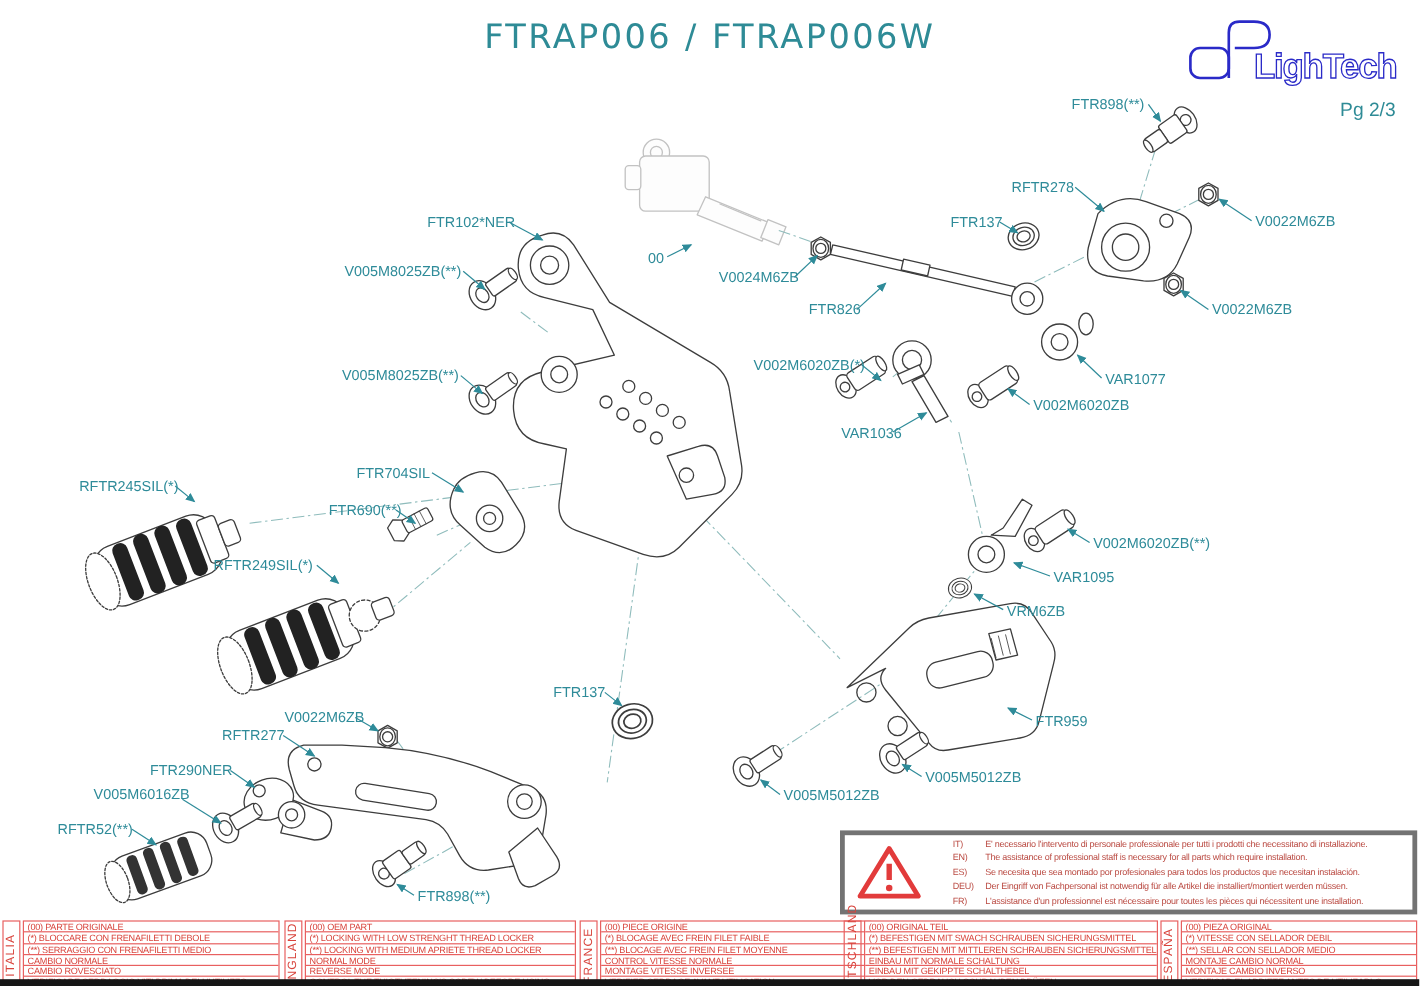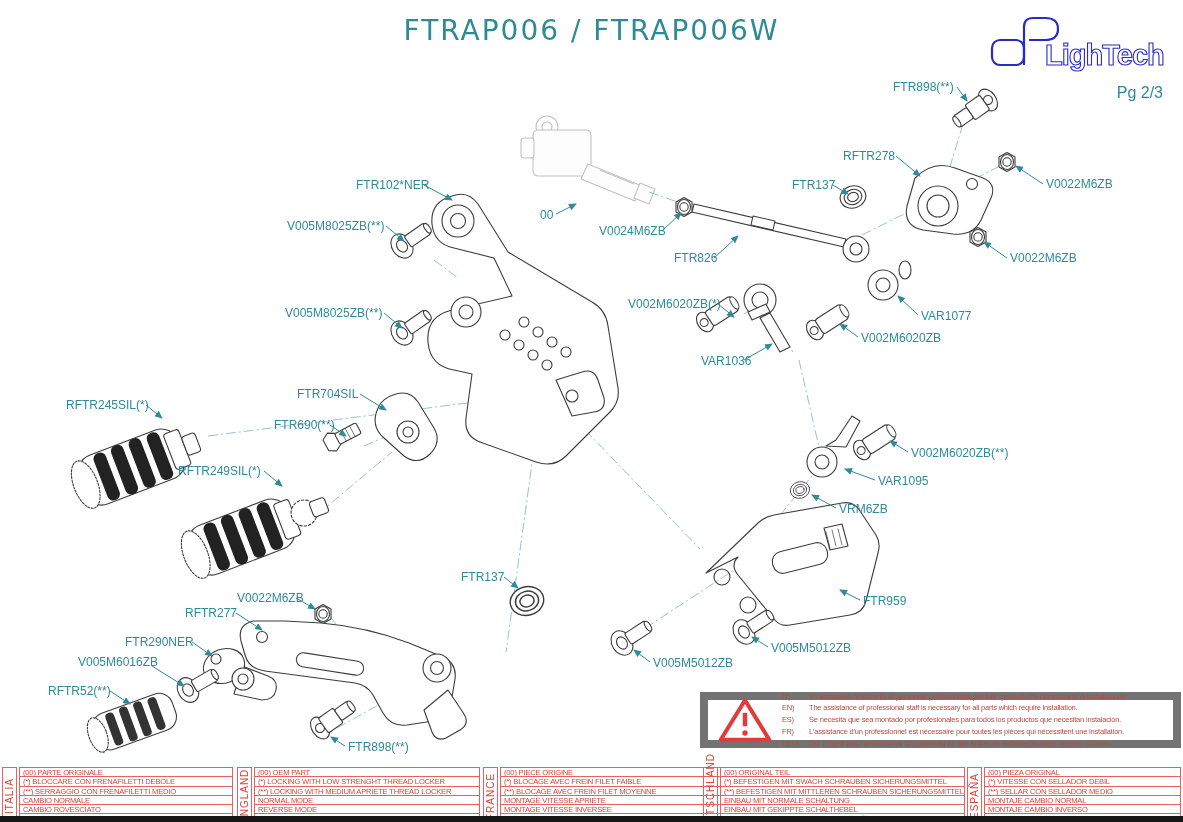--- a/index.html
+++ b/index.html
@@ -11,23 +11,23 @@
   .pagenum{position:absolute;top:84px;right:20px;font-size:16px;color:#2E8B96;}
   .logo{position:absolute;top:12px;right:14px;width:180px;height:62px;}
   .diagram-svg{position:absolute;top:0;left:0;}
   .parts{stroke:#3d3d3d;stroke-width:1.1;fill:none;stroke-linejoin:round;stroke-linecap:round;}
   .gray{stroke:#c2c2c2;}
   .axes{stroke:#8FBCBC;stroke-width:0.9;fill:none;}
   .axes path{stroke-dasharray:10 3 2 3;}
   .ld{stroke:#2E8B99;stroke-width:1;fill:none;marker-end:url(#arw);}
   .co{fill:#2E8B99;font:12px "Liberation Sans",sans-serif;}
   
-  .warning{position:absolute;left:700px;top:692px;width:481px;height:56px;
-           border:8px solid #737373;box-sizing:border-box;display:flex;align-items:center;
-           gap:10px;padding:3px 6px 3px 10px;background:#fff;}
+  .warning{position:absolute;left:700px;top:692px;width:481px;height:70px;
+           border:4px solid #737373;box-sizing:border-box;display:flex;align-items:center;
+           gap:26px;padding:3px 6px 3px 10px;background:#fff;}
   .warn-lines{flex:1;}
   .warn-line{display:flex;font-size:7.5px;letter-spacing:-0.2px;line-height:11.8px;
              color:#BA4A42;white-space:nowrap;}
   .warn-prefix{width:27px;flex:none;}
   
   .legend-sec{position:absolute;top:767px;height:58px;display:flex;gap:2px;}
   .legend-lang{width:15px;border:1px solid #E86060;box-sizing:border-box;
                display:flex;align-items:center;justify-content:center;
                writing-mode:vertical-rl;transform:rotate(180deg);
                font-size:10px;color:#D8443C;letter-spacing:1px;}
@@ -347,26 +347,26 @@
       </div>
       <div class="warn-line">
         <span class="warn-prefix">EN)</span>
         <span>The assistance of professional staff is necessary for all parts which require installation.</span>
       </div>
       <div class="warn-line">
         <span class="warn-prefix">ES)</span>
         <span>Se necesita que sea montado por profesionales para todos los productos que necesitan instalación.</span>
       </div>
       <div class="warn-line">
+        <span class="warn-prefix">DEU)</span>
+        <span>Der Eingriff von Fachpersonal ist notwendig  für alle Artikel die installiert/montiert werden müssen.</span>
+      </div>
+      <div class="warn-line">
         <span class="warn-prefix">FR)</span>
         <span>L'assistance d'un professionnel est nécessaire pour toutes les pièces qui nécessitent une installation.</span>
-      </div>
-      <div class="warn-line">
-        <span class="warn-prefix">DEU)</span>
-        <span>Der Eingriff von Fachpersonal ist notwendig  für alle Artikel die installiert/montiert werden müssen.</span>
       </div>
     </div>
   </div>
 
   <div class="legend-sec" style="left:2px;width:231px;">
     <div class="legend-lang">ITALIA</div>
     <div class="legend-rows">
       <div class="legend-row">(00) PARTE ORIGINALE</div>
       <div class="legend-row">(*)   BLOCCARE CON FRENAFILETTI DEBOLE</div>
       <div class="legend-row">(**)  SERRAGGIO CON FRENAFILETTI MEDIO</div>
@@ -385,21 +385,21 @@
       <div class="legend-row">REVERSE MODE</div>
       <div class="legend-row">CONTROL THE THIGTHTENING'S SCREW BEFORE USING</div>
     </div>
   </div>
   <div class="legend-sec" style="left:483px;width:243px;">
     <div class="legend-lang">FRANCE</div>
     <div class="legend-rows">
       <div class="legend-row">(00) PIECE ORIGINE</div>
       <div class="legend-row">(*)   BLOCAGE AVEC FREIN FILET FAIBLE</div>
       <div class="legend-row">(**)  BLOCAGE AVEC FREIN FILET MOYENNE</div>
-      <div class="legend-row">MONTAGE VITESSE APRIETE</div>
+      <div class="legend-row">CONTROL VITESSE NORMALE</div>
       <div class="legend-row">MONTAGE VITESSE INVERSEE</div>
       <div class="legend-row">VERIFIER SERRAGE AVANT UTILISATION</div>
     </div>
   </div>
   <div class="legend-sec" style="left:703px;width:260px;">
     <div class="legend-lang">DEUTSCHLAND</div>
     <div class="legend-rows">
       <div class="legend-row">(00) ORIGINAL TEIL</div>
       <div class="legend-row">(*)   BEFESTIGEN MIT SWACH SCHRAUBEN SICHERUNGSMITTEL</div>
       <div class="legend-row">(**)  BEFESTIGEN MIT MITTLEREN SCHRAUBEN SICHERUNGSMITTEL</div>

